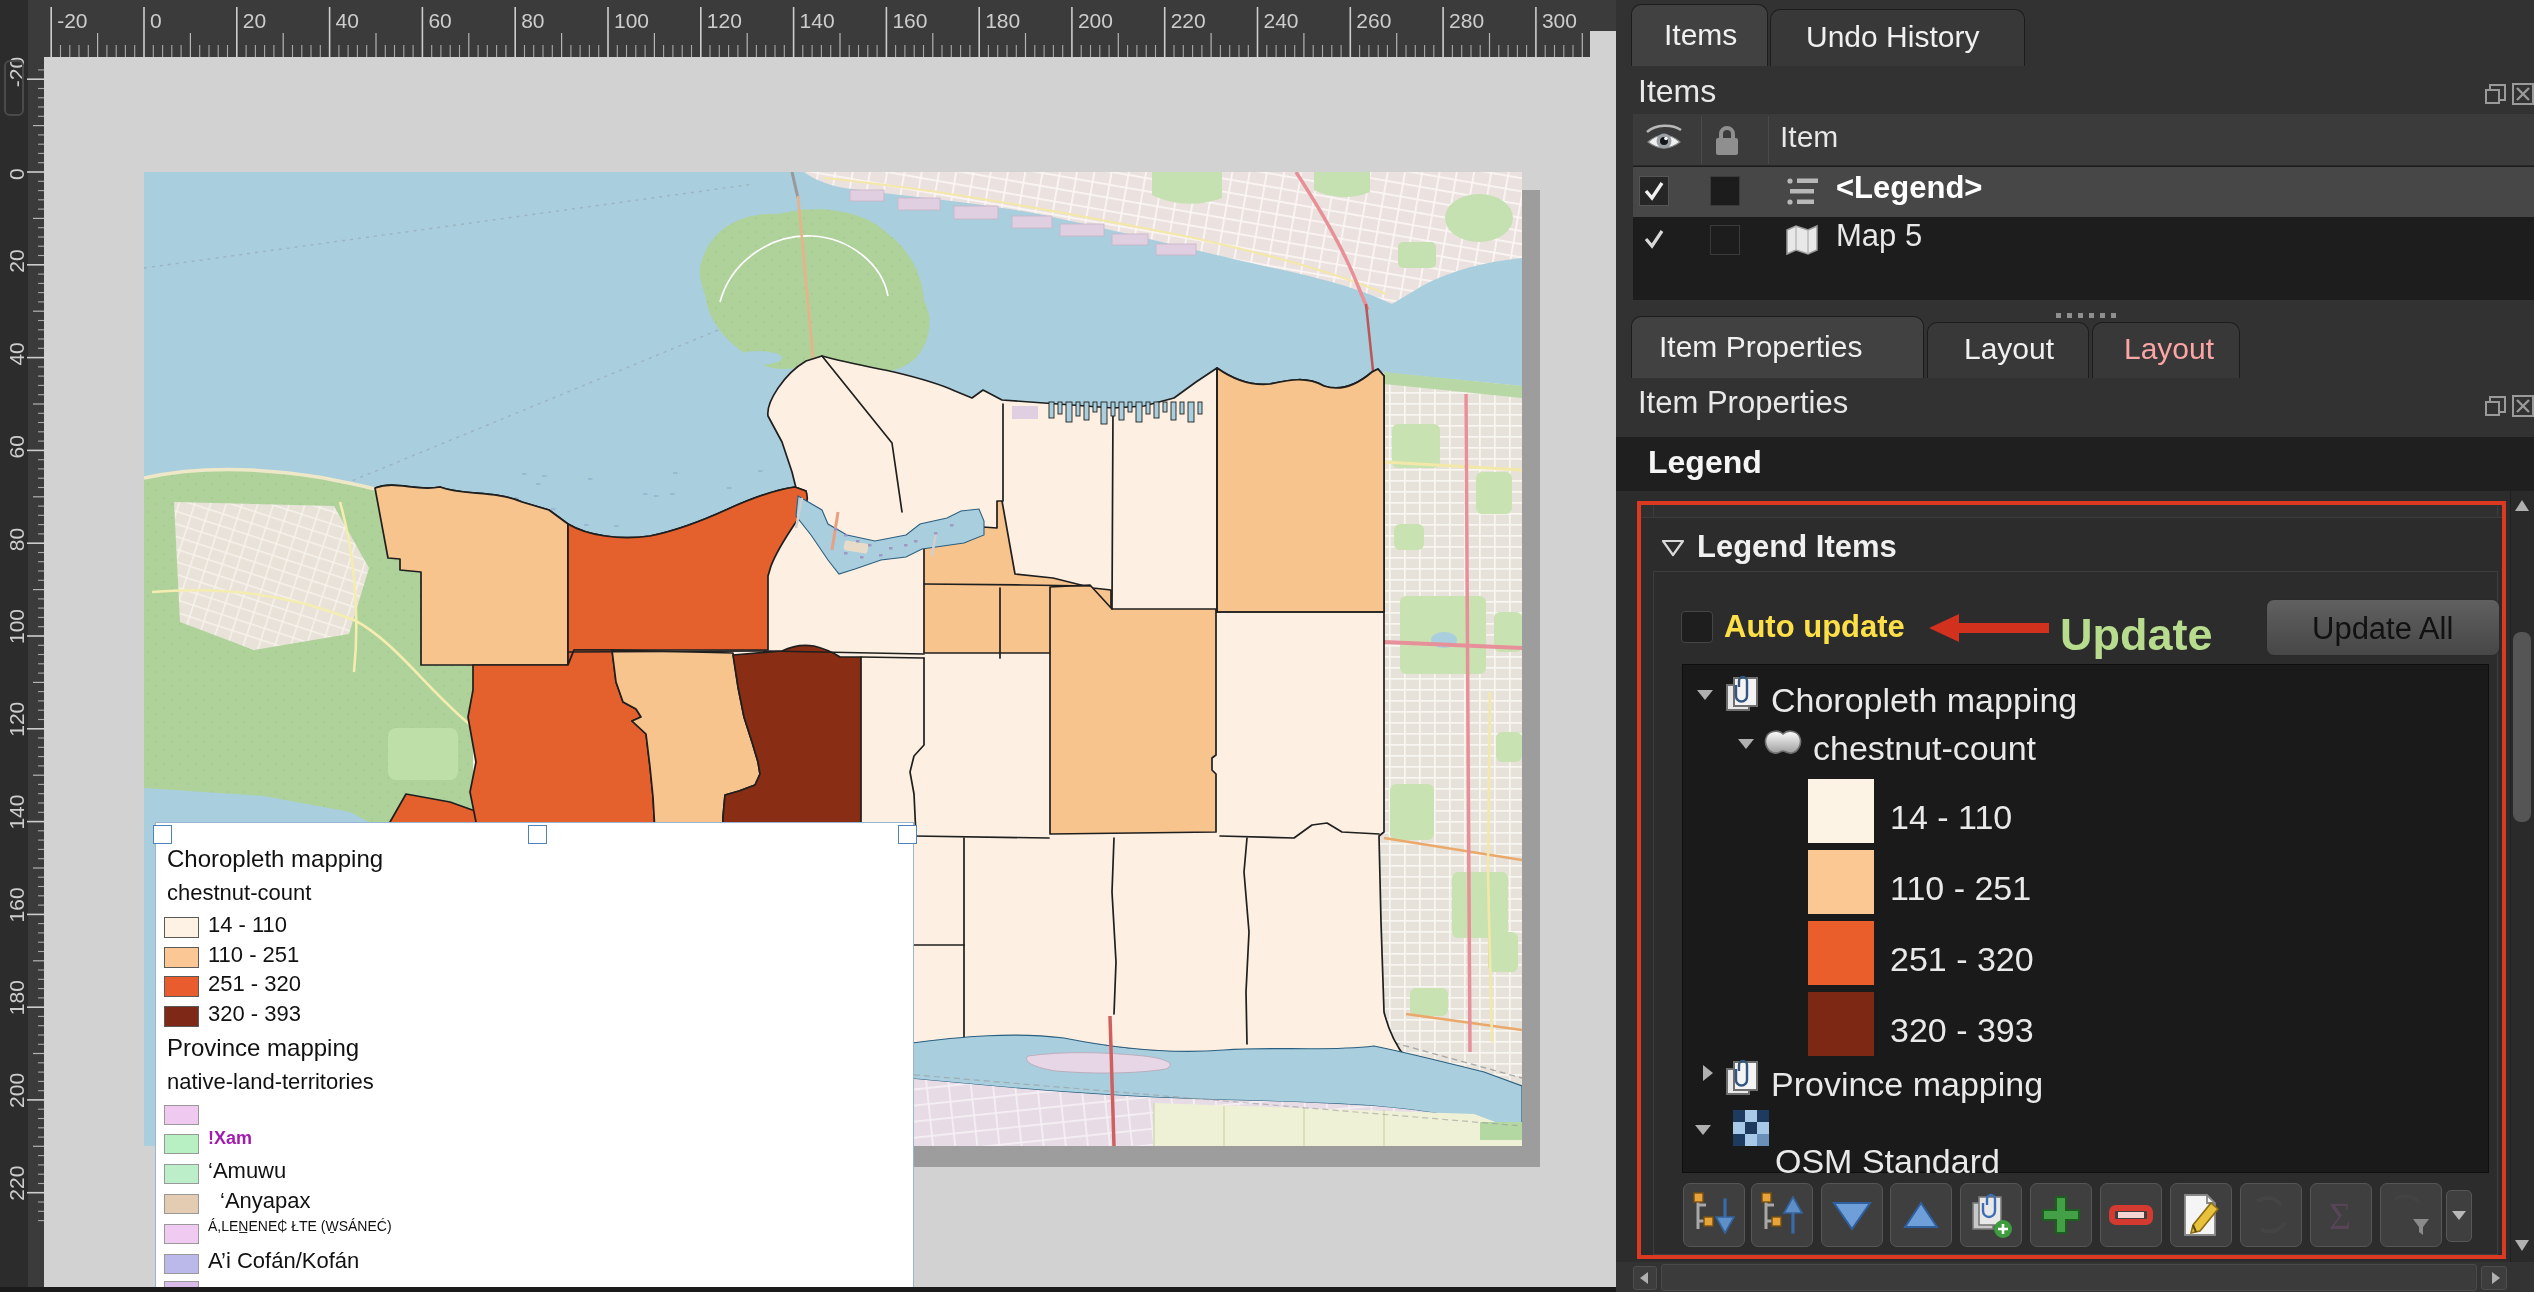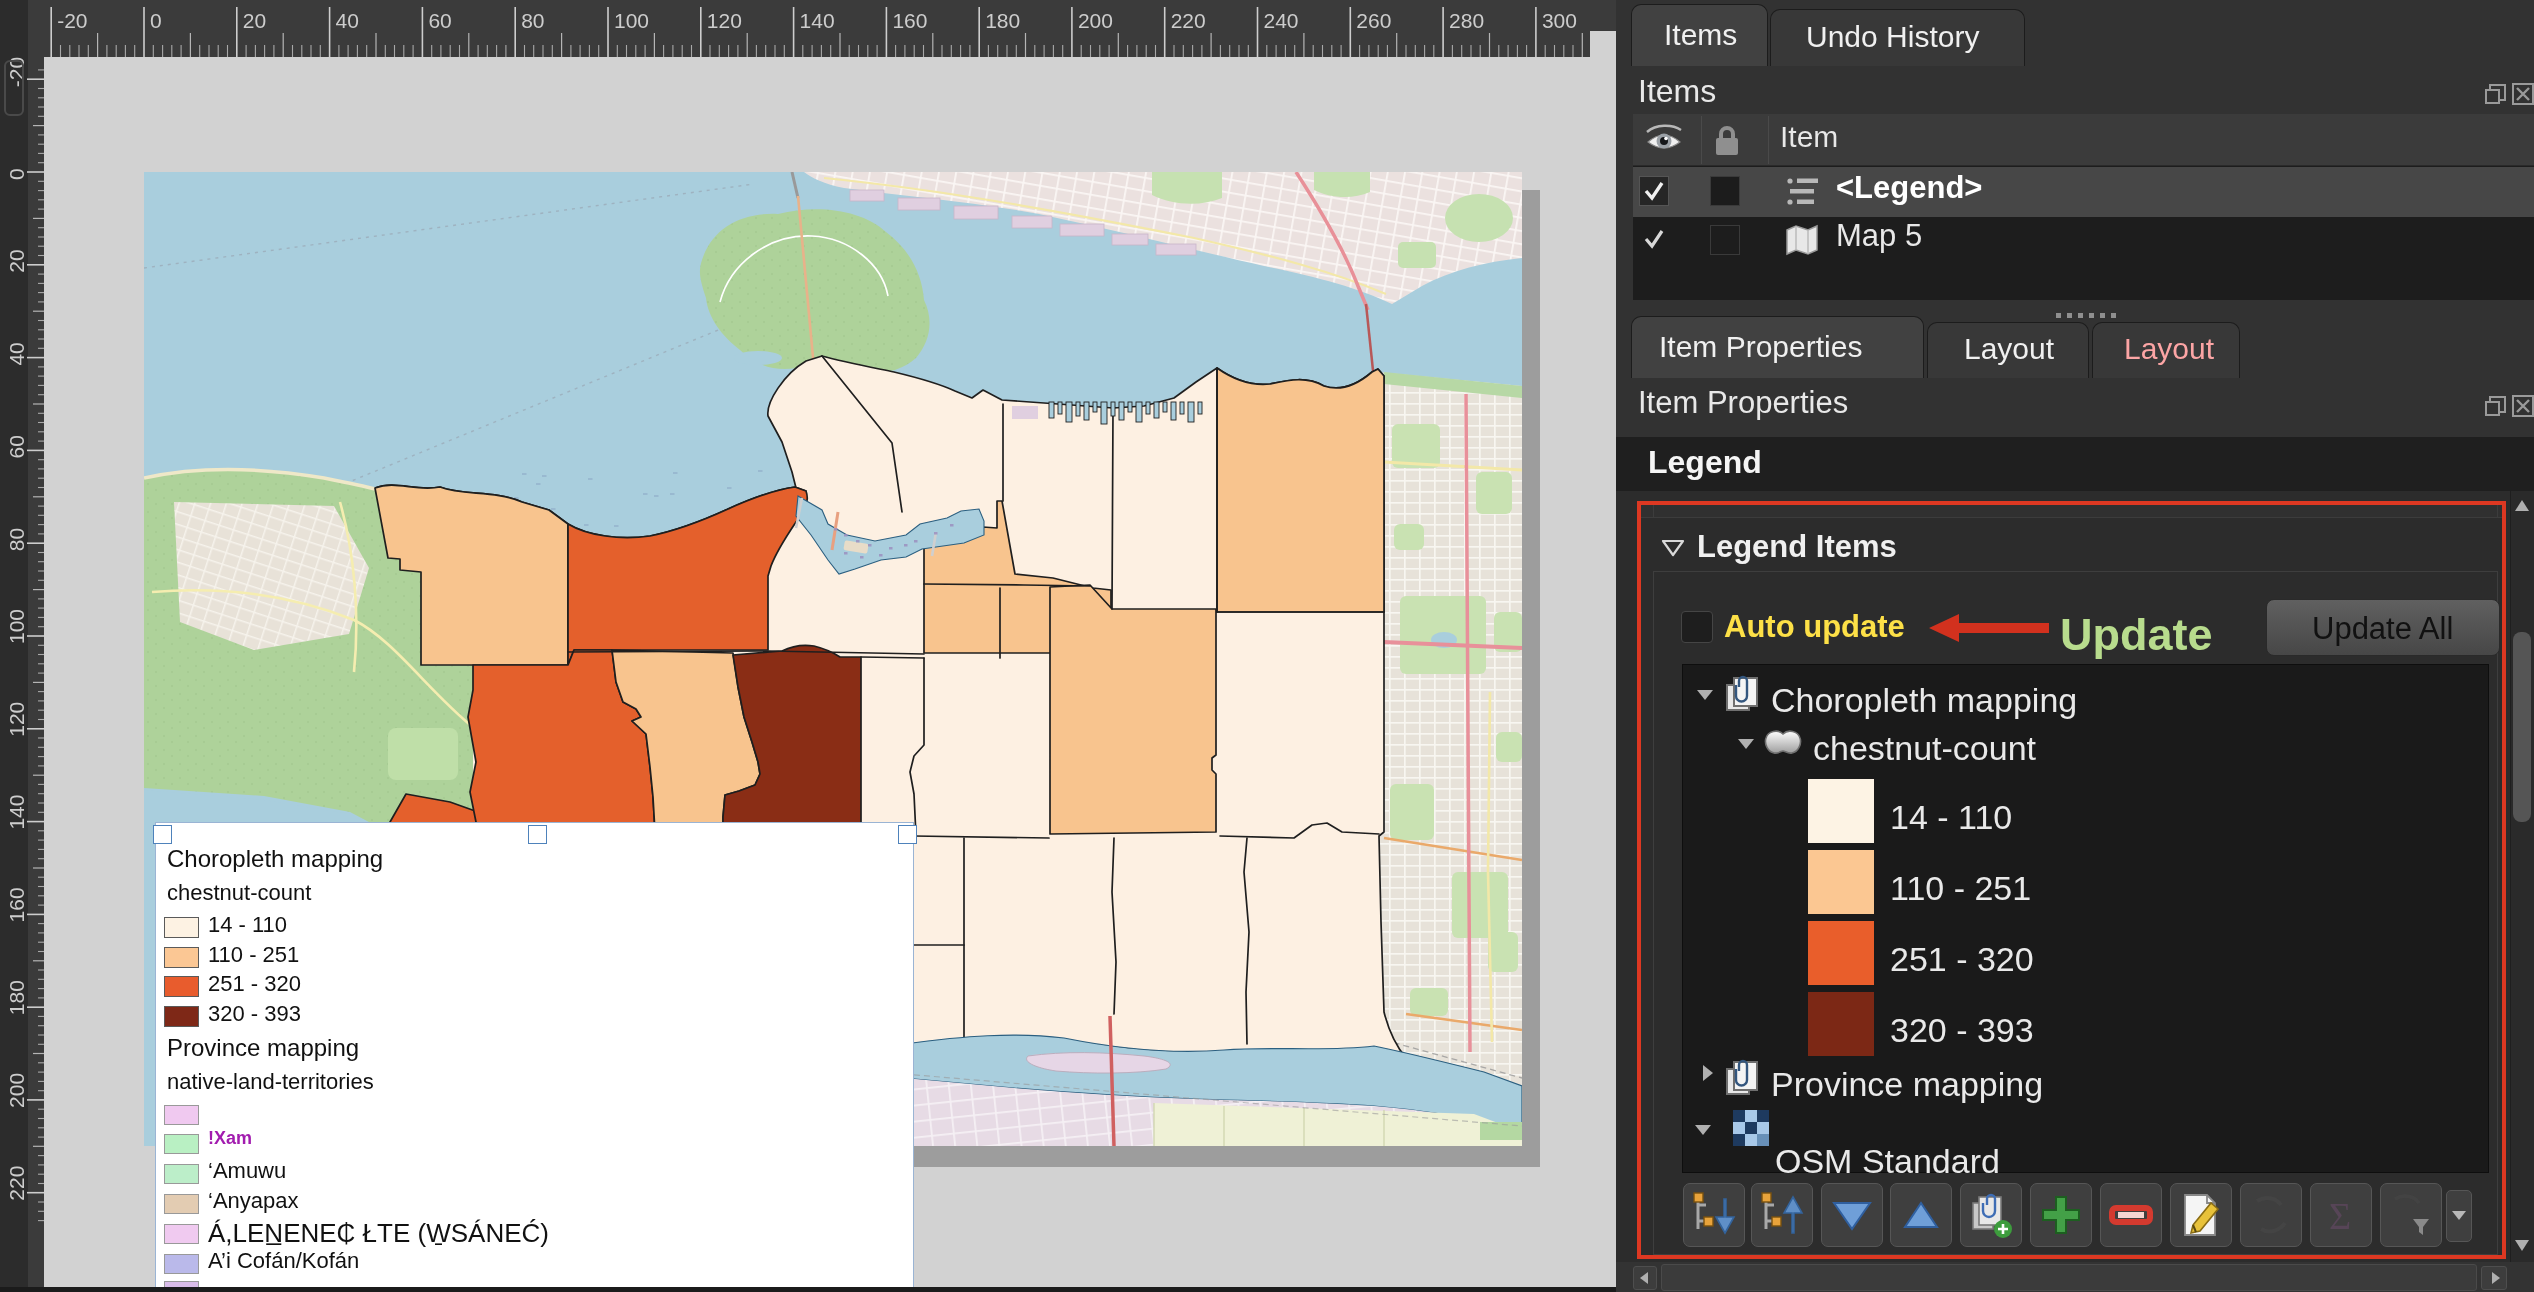--- a/index.html
+++ b/index.html
@@ -191,23 +191,23 @@
 <div class="abs" style="left:8px;top:183px;width:35px;height:21px;background:#7e2817;border:1px solid #5a5a5a"></div>
 <div class="abs" style="left:52px;top:178px;font-size:22px;color:#111;white-space:nowrap;font-weight:normal">320 - 393</div>
 <div class="abs" style="left:11px;top:211px;font-size:24px;color:#111;white-space:nowrap;font-weight:normal">Province mapping</div>
 <div class="abs" style="left:11px;top:246px;font-size:22px;color:#111;white-space:nowrap;font-weight:normal">native-land-territories</div>
 <div class="abs" style="left:8px;top:282px;width:35px;height:20px;background:#f0c9f0;border:1px solid #999"></div>
 <div class="abs" style="left:8px;top:311px;width:35px;height:20px;background:#b9f0c3;border:1px solid #999"></div>
 <div class="abs" style="left:52px;top:305px;font-size:18px;color:#a21caf;white-space:nowrap;font-weight:bold">!Xam</div>
 <div class="abs" style="left:8px;top:341px;width:35px;height:20px;background:#bceec9;border:1px solid #999"></div>
 <div class="abs" style="left:52px;top:335px;font-size:22px;color:#111;white-space:nowrap;font-weight:normal">‘Amuwu</div>
 <div class="abs" style="left:8px;top:371px;width:35px;height:20px;background:#e3ccb2;border:1px solid #999"></div>
-<div class="abs" style="left:52px;top:365px;font-size:22px;color:#111;white-space:nowrap;font-weight:normal">‘Anyapax</div>
+<div class="abs" style="left:64px;top:365px;font-size:22px;color:#111;white-space:nowrap;font-weight:normal">‘Anyapax</div>
 <div class="abs" style="left:8px;top:401px;width:35px;height:20px;background:#f0caf0;border:1px solid #999"></div>
-<div class="abs" style="left:52px;top:395px;font-size:26px;color:#111;white-space:nowrap;font-weight:normal">Á,LEN̲ENE₵ ŁTE (W̱SÁNEĆ)</div>
+<div class="abs" style="left:52px;top:395px;font-size:14px;color:#111;white-space:nowrap;font-weight:normal">Á,LEN̲ENE₵ ŁTE (W̱SÁNEĆ)</div>
 <div class="abs" style="left:8px;top:431px;width:35px;height:20px;background:#bab9ea;border:1px solid #999"></div>
 <div class="abs" style="left:52px;top:425px;font-size:22px;color:#111;white-space:nowrap;font-weight:normal">A’i Cofán/Kofán</div>
 <div class="abs" style="left:8px;top:458px;width:35px;height:20px;background:#d9bce9;border:1px solid #999"></div>
 </div>
 <div class="abs" style="left:153px;top:825px;width:19px;height:19px;background:#fff;border:1.5px solid #4e82bb"></div>
 <div class="abs" style="left:528px;top:825px;width:19px;height:19px;background:#fff;border:1.5px solid #4e82bb"></div>
 <div class="abs" style="left:898px;top:825px;width:19px;height:19px;background:#fff;border:1.5px solid #4e82bb"></div>
       <svg style="position:absolute;left:0;top:0" width="1616" height="57">
         <rect x="0" y="0" width="1616" height="57" fill="#3b3b3b"></rect>
         <rect x="0" y="0" width="28" height="57" fill="#2c2c2c"></rect>

